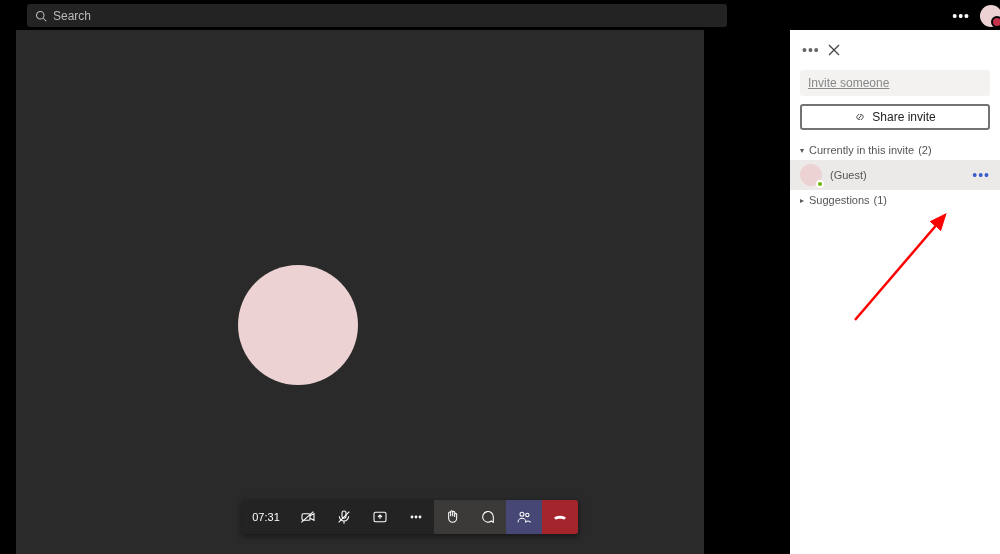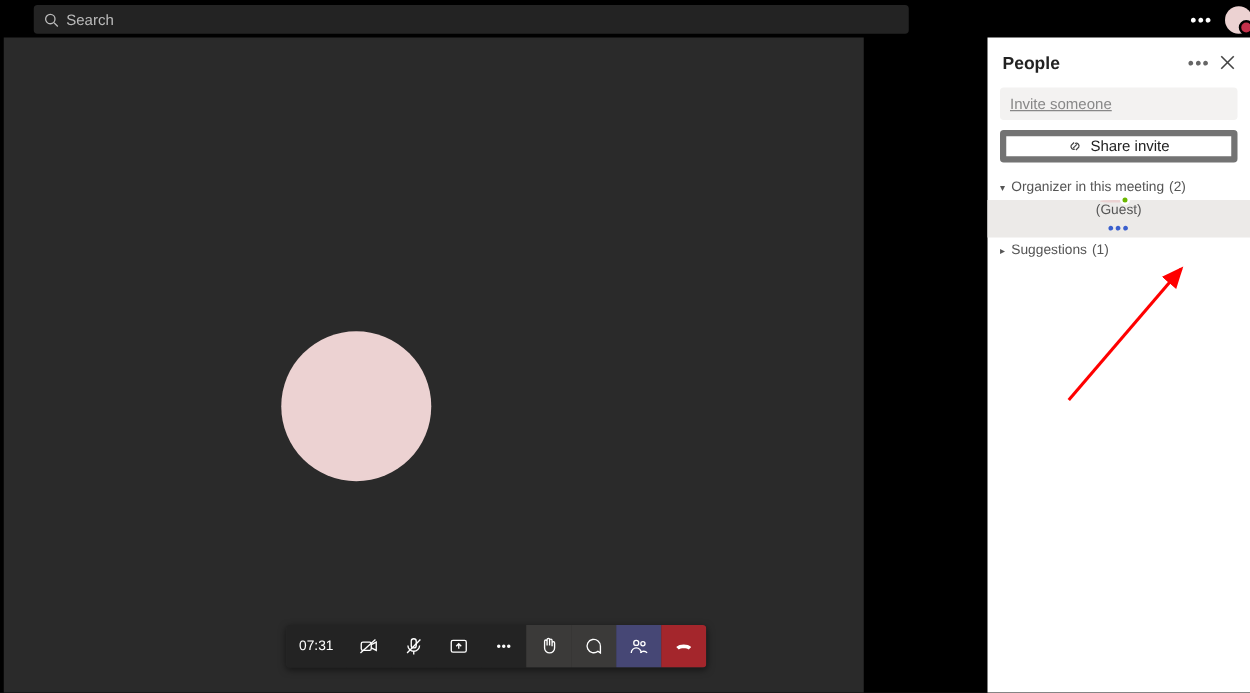--- a/index.html
+++ b/index.html
@@ -22,46 +22,46 @@
 
   
   .topbar{position:absolute;left:0;top:0;width:1000px;height:30px;background:var(--bg-top);display:flex;align-items:center;margin-left:12px;}
   .search{position:absolute;left:15px;top:4px;width:700px;height:23px;background:#232323;border-radius:3px;display:flex;align-items:center;color:#bbb;font-size:12px;}
   .search svg{margin:0 6px 0 8px;}
   .top-more{position:absolute;right:42px;top:8px;color:#fff;font-size:14px;letter-spacing:1px;cursor:pointer;}
   .me-avatar{position:absolute;right:10px;top:5px;width:22px;height:22px;border-radius:50%;background:var(--avatar);}
   .me-avatar::after{content:"";position:absolute;right:-1px;bottom:-1px;width:8px;height:8px;border-radius:50%;background:#c4314b;border:2px solid #000;}
 
   
-  .stage{position:absolute;left:3px;top:30px;width:688px;height:524px;background:var(--bg-stage);}
+  .stage{position:absolute;left:16px;top:30px;width:688px;height:524px;background:var(--bg-stage);}
   .big-avatar{position:absolute;left:222px;top:235px;width:120px;height:120px;border-radius:50%;background:var(--avatar);}
 
   
   .callbar{position:absolute;left:226px;bottom:20px;height:34px;display:flex;border-radius:3px;overflow:hidden;box-shadow:0 2px 6px rgba(0,0,0,.5);}
   .callbar .cell{height:34px;display:flex;align-items:center;justify-content:center;color:#fff;}
   .timer{width:48px;background:var(--toolbar);font-size:11px;}
   .btn{width:36px;background:var(--toolbar);cursor:pointer;}
   .btn.alt{background:var(--toolbar2);}
   .btn.purple{background:var(--purple);}
   .btn.red{background:var(--red);}
   .btn svg{width:16px;height:16px;stroke:#fff;fill:none;stroke-width:1.6;}
   .btn.red svg, .btn.purple svg{stroke:#fff;}
 
   
   .panel{position:absolute;right:0;top:30px;width:210px;height:524px;background:var(--panel);font-size:12px;color:var(--text-dark);}
   .panel-head{display:flex;align-items:center;height:40px;padding:0 12px;}
   .panel-title{font-weight:700;font-size:14px;flex:1;}
   .panel-head .dots{color:#666;font-size:14px;letter-spacing:1px;margin-right:8px;cursor:pointer;}
   .panel-head .close{cursor:pointer;}
   .invite-input{margin:0 10px 8px 10px;height:26px;background:var(--light);border-radius:3px;display:flex;align-items:center;padding:0 8px;color:#888;font-size:12px;text-decoration:underline;}
-  .share-btn{margin:0 10px 10px 10px;height:26px;border:5px solid #737373;border-radius:3px;display:flex;align-items:center;justify-content:center;gap:6px;font-size:12px;cursor:pointer;}
+  .share-btn{margin:0 10px 10px 10px;height:26px;border:2px solid #737373;border-radius:3px;display:flex;align-items:center;justify-content:center;gap:6px;font-size:12px;cursor:pointer;}
   .section{display:flex;align-items:center;padding:4px 10px;color:#555;font-size:11px;cursor:pointer;}
   .section .tri{margin-right:5px;font-size:8px;}
   .participant{display:flex;align-items:center;height:30px;padding:0 10px;}
-  .participant.hover{background:var(--hover);flex-direction:column;}
+  .participant.hover{background:var(--hover);}
   .pav{width:22px;height:22px;border-radius:50%;background:var(--avatar);margin-right:8px;position:relative;}
   .pav .pres{position:absolute;right:-2px;bottom:-2px;width:8px;height:8px;border-radius:50%;border:2px solid #fff;}
   .pres.busy{background:#c4314b;}
   .pres.avail{background:#6bb700;}
   .plabel{color:#555;font-size:11px;flex:1;}
   .pact{color:#888;cursor:pointer;}
   .pact.dots{font-size:14px;letter-spacing:1px;color:#3a5fcd;}
   .muteico{stroke:#888;}
 
   
@@ -137,42 +137,41 @@
     <div class="cell btn red">
       <svg viewBox="0 0 24 24">
           <path d="M3 13 C7 9 17 9 21 13 L18 16 C16 14 8 14 6 16 Z" fill="#fff" stroke="none"></path>
         </svg>
     </div>
   </div>
 </div>
 
 <div class="panel">
   <div class="panel-head">
-    <div class="panel-title">People</div>
     <div class="dots">•••</div>
     <svg class="close" width="12" height="12" viewBox="0 0 12 12">
         <line x1="1" y1="1" x2="11" y2="11" stroke="#444" stroke-width="1.3"></line>
         <line x1="11" y1="1" x2="1" y2="11" stroke="#444" stroke-width="1.3"></line>
       </svg>
   </div>
 
   <div class="invite-input">
     <span>Invite someone</span>
   </div>
 
   <div class="share-btn">
     <svg width="12" height="12" viewBox="0 0 16 16">
         <path d="M6 10 L10 6 M7 4 L4 7 a3 3 0 0 0 4 4 M9 12 L12 9 a3 3 0 0 0 -4 -4" stroke="#444" fill="none" stroke-width="1.3"></path>
       </svg>
     <span>Share invite</span>
   </div>
 
   <div class="section">
     <span class="tri">▾</span>
-    <span>Organizer in this meeting</span>
+    <span>Currently in this invite</span>
     <span style="margin-left:4px">(2)</span>
   </div>
 
 
   <div class="participant hover">
     <div class="pav">
         <div class="pres avail"></div>
       </div>
     <div class="plabel">(Guest)</div>
     <div class="pact dots">•••</div>

